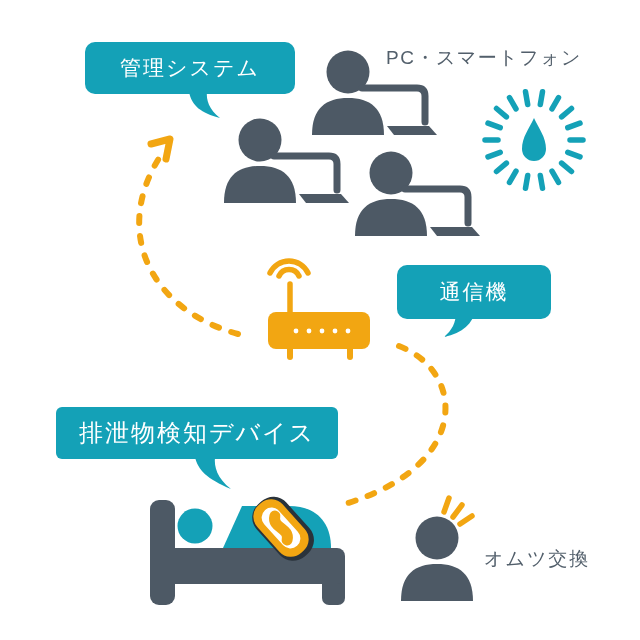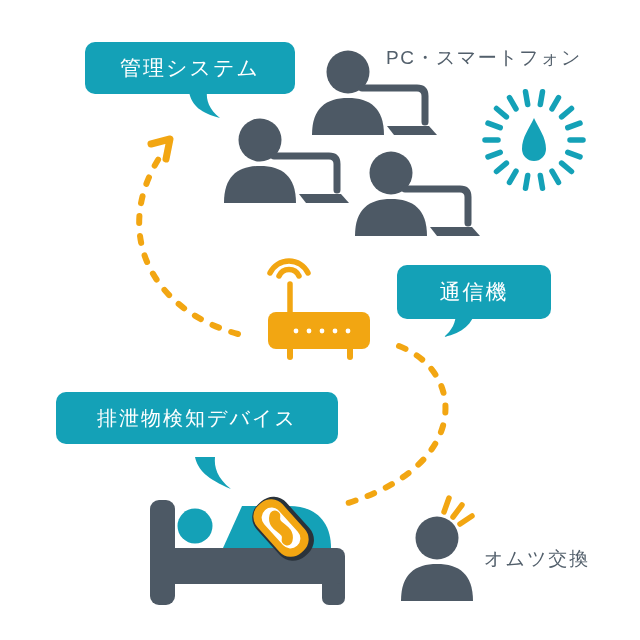--- a/index.html
+++ b/index.html
@@ -130,21 +130,21 @@
   </svg>
 
   <div class="bubble" style="left:85px;top:42px;width:210px;height:52px;">
     <span>管理システム</span>
   </div>
 
   <div class="bubble" style="left:397px;top:265px;width:154px;height:54px;">
     <span>通信機</span>
   </div>
 
-  <div class="bubble" style="left:56px;top:392px;width:282px;height:52px;font-size:20px;">
+  <div class="bubble" style="left:56px;top:407px;width:282px;height:52px;font-size:24px;border-radius:6px;">
     <span>排泄物検知デバイス</span>
   </div>
 
   <div class="plain-label" style="left:484px;top:546px;letter-spacing:2px;">オムツ交換</div>
 
   <div class="plain-label" style="left:386px;top:45px;">PC・スマートフォン</div>
 
 </div>
 
 </body></html>

